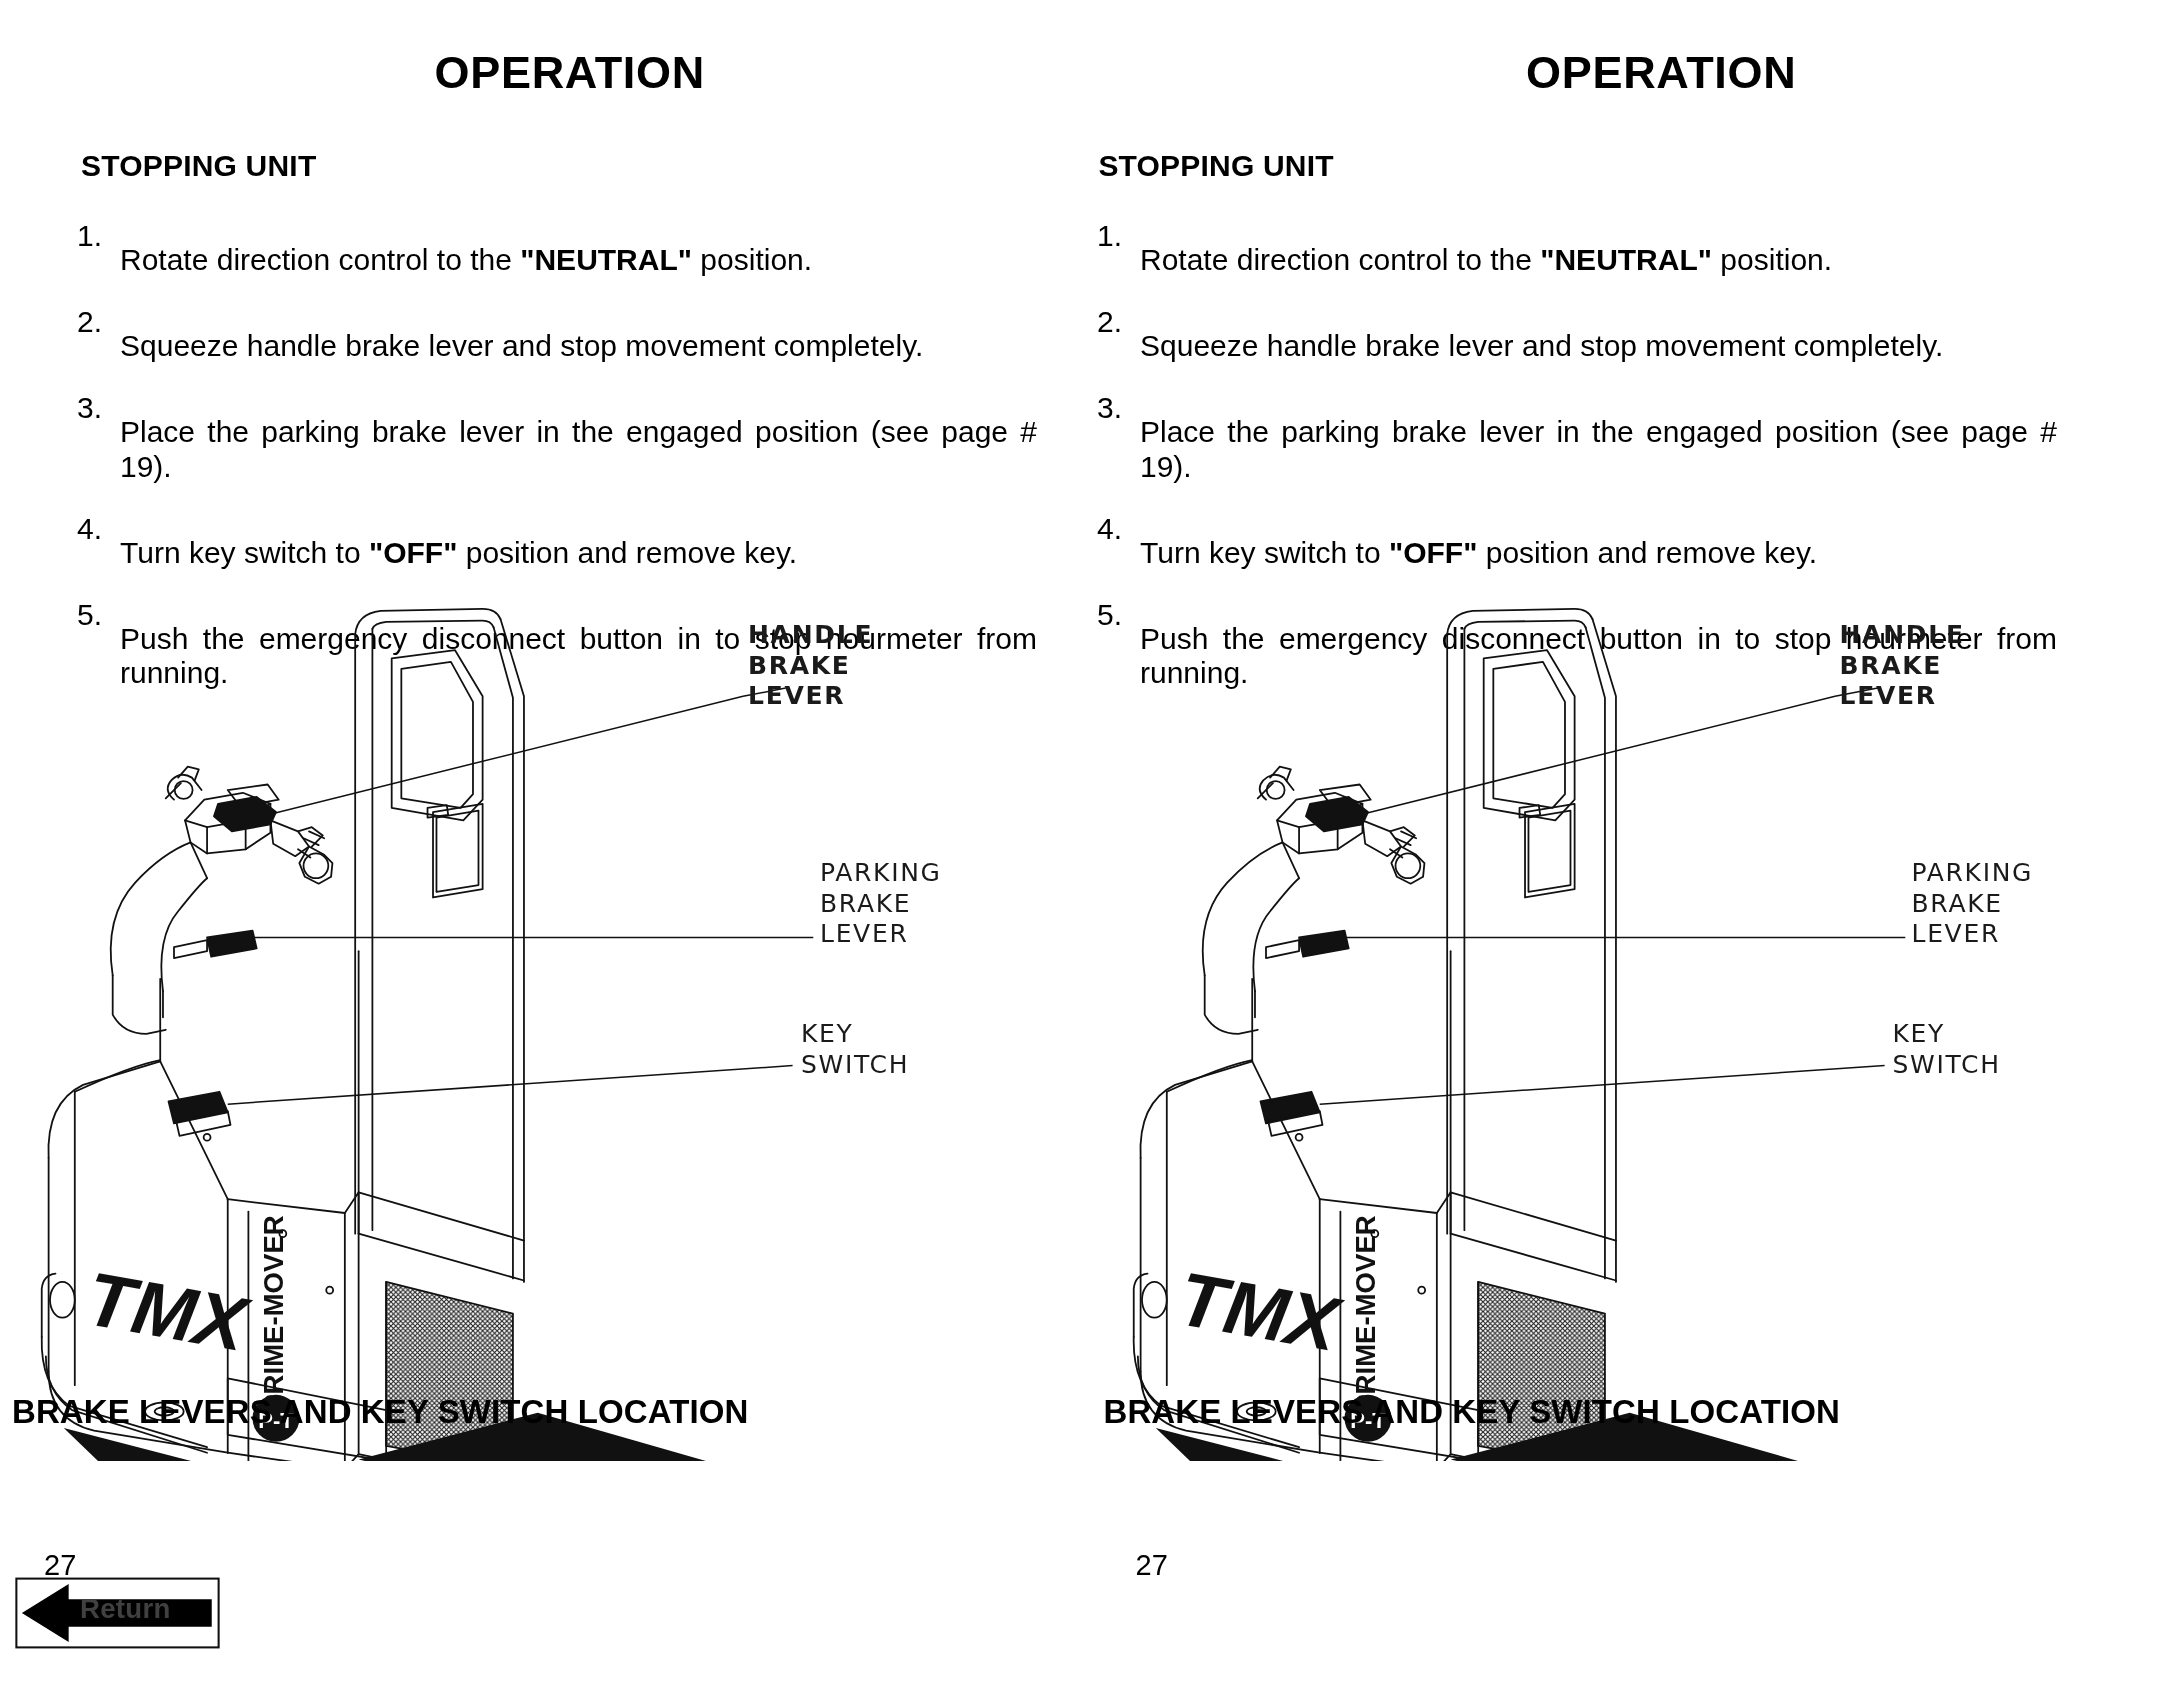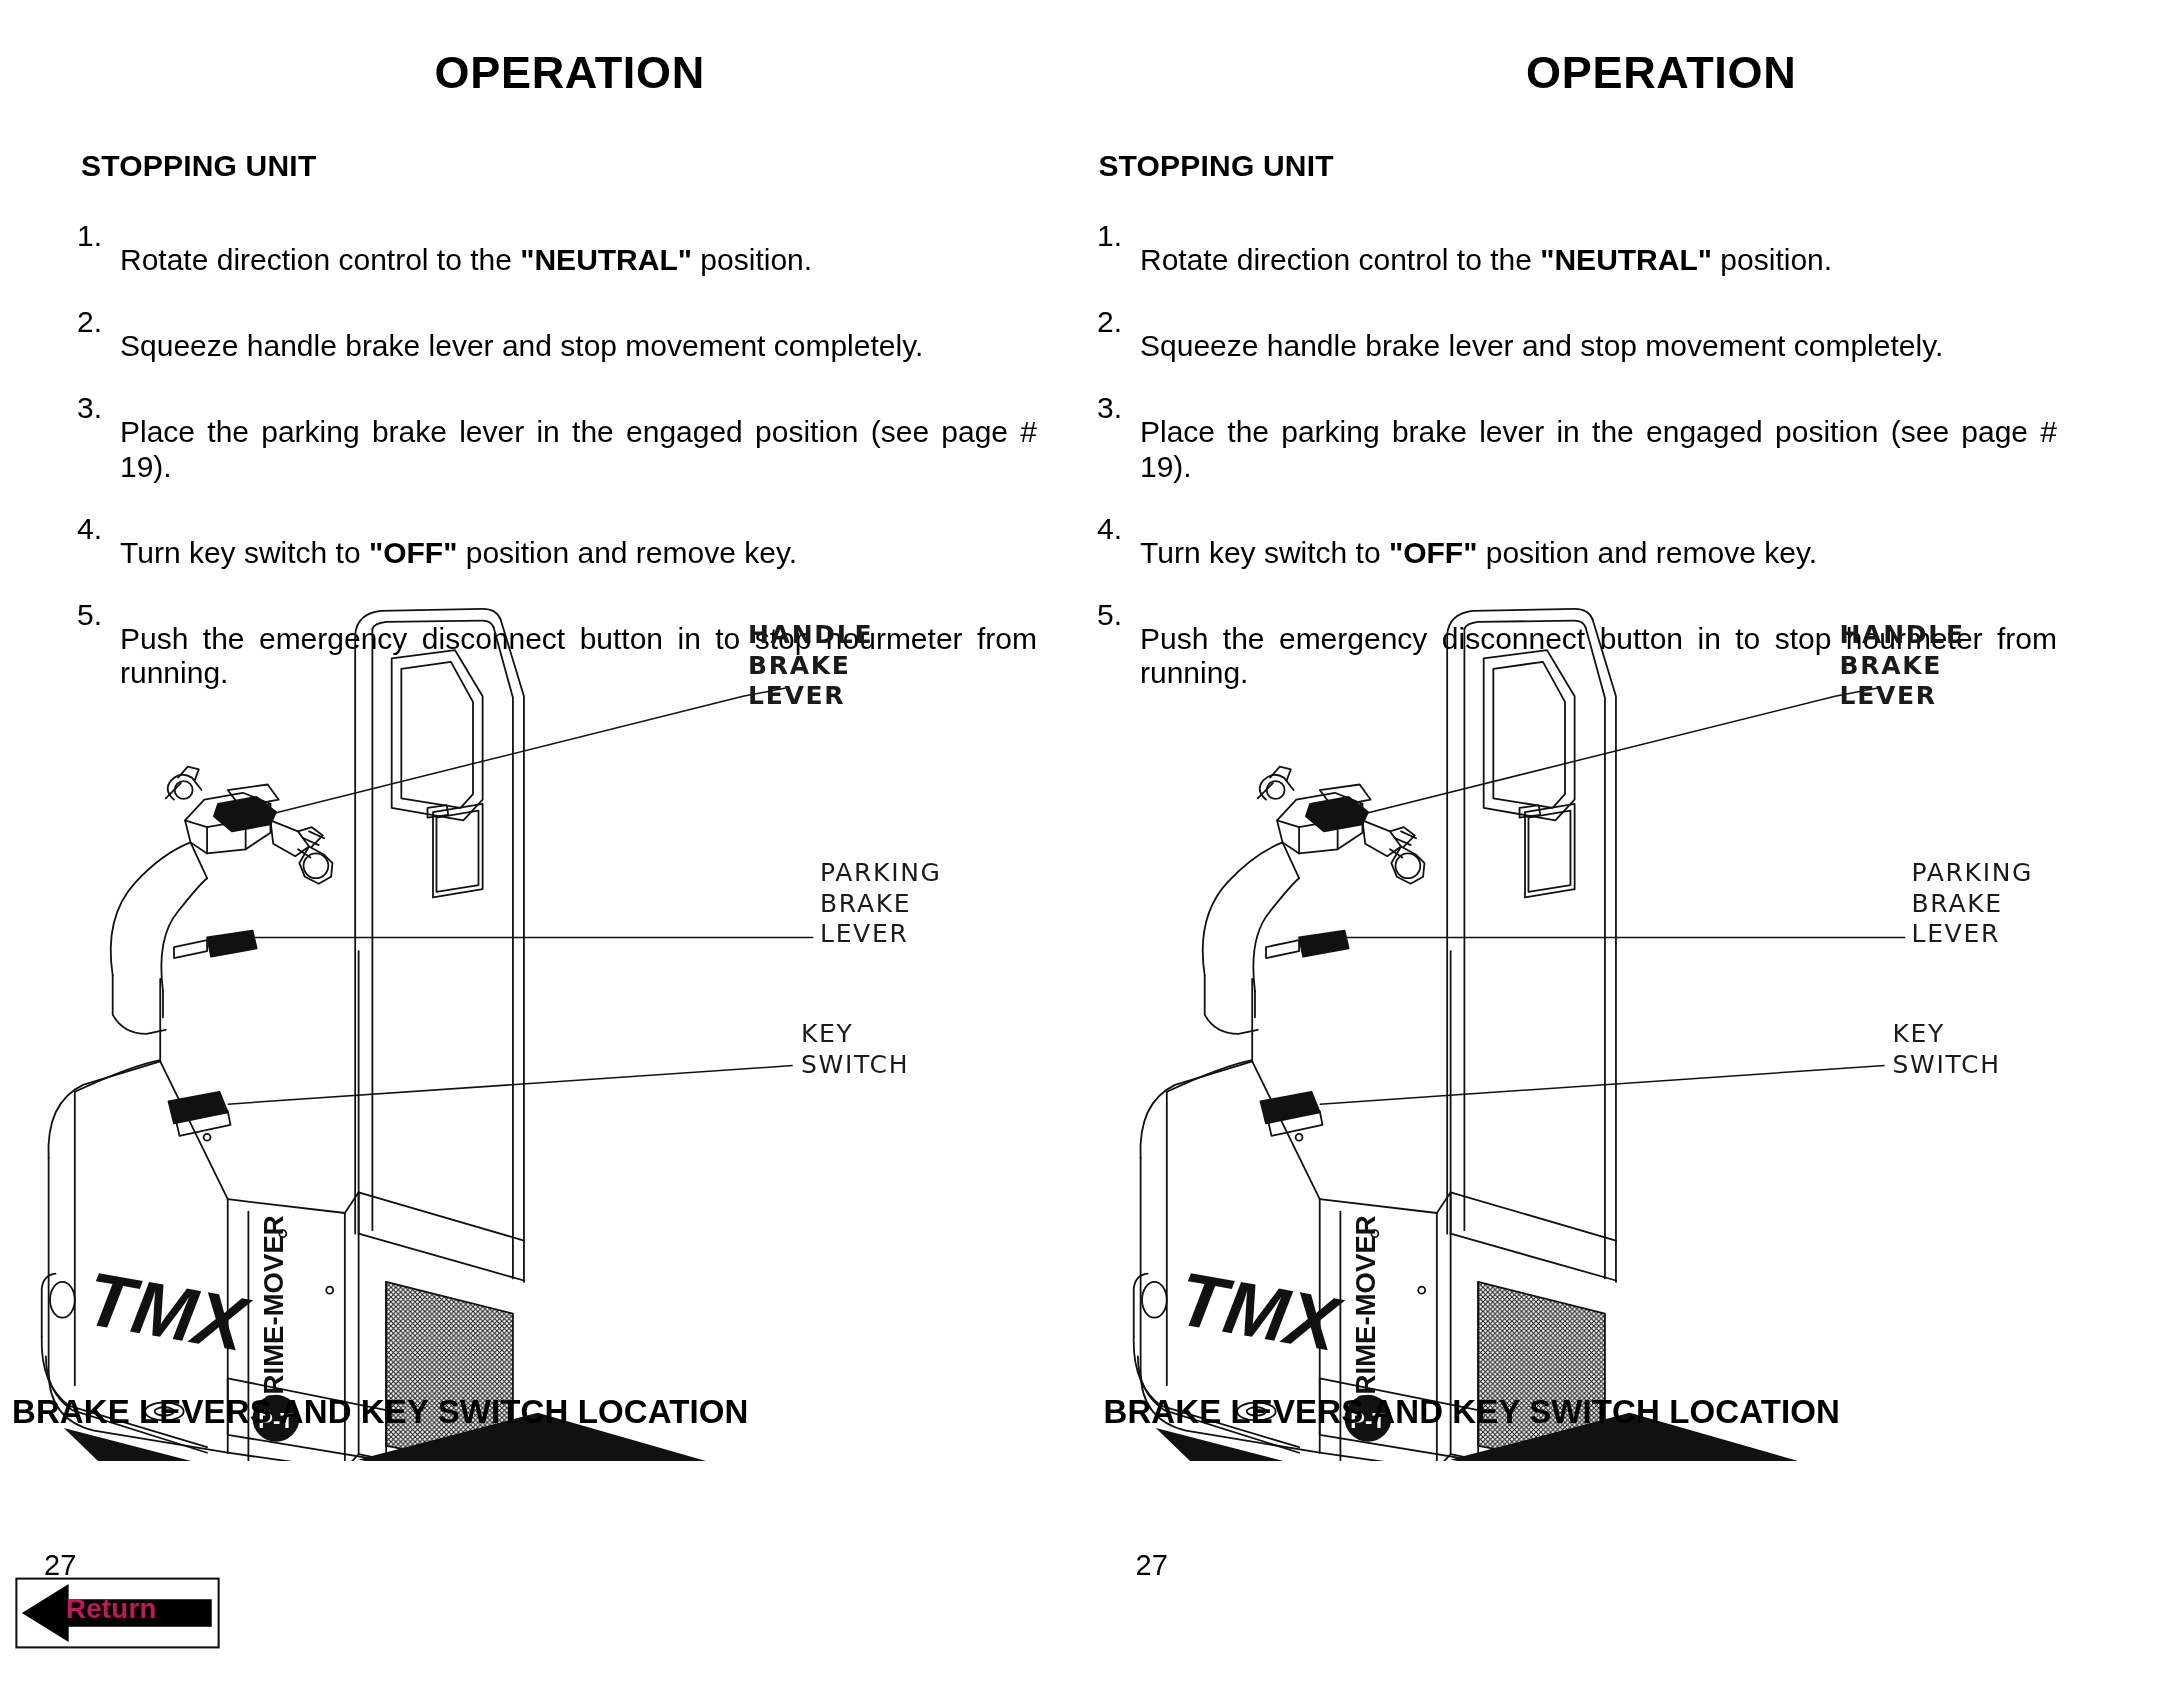--- a/index.html
+++ b/index.html
@@ -109,25 +109,25 @@
   .return-btn{
     position:absolute;
     left:15px;
     top:1577px;
     width:205px;
     height:72px;
     display:block;
   }
   .return-label{
     position:absolute;
-    left:66px;
+    left:80px;
     top:1593px;
     font-size:27.6px;
     font-weight:bold;
-    color:#be185d;
+    color:#404040;
     letter-spacing:0.3px;
     pointer-events:none;
   }
 </style>
 </head>
 <body>
 
 <div class="page">
 
   <div class="col col-left">

